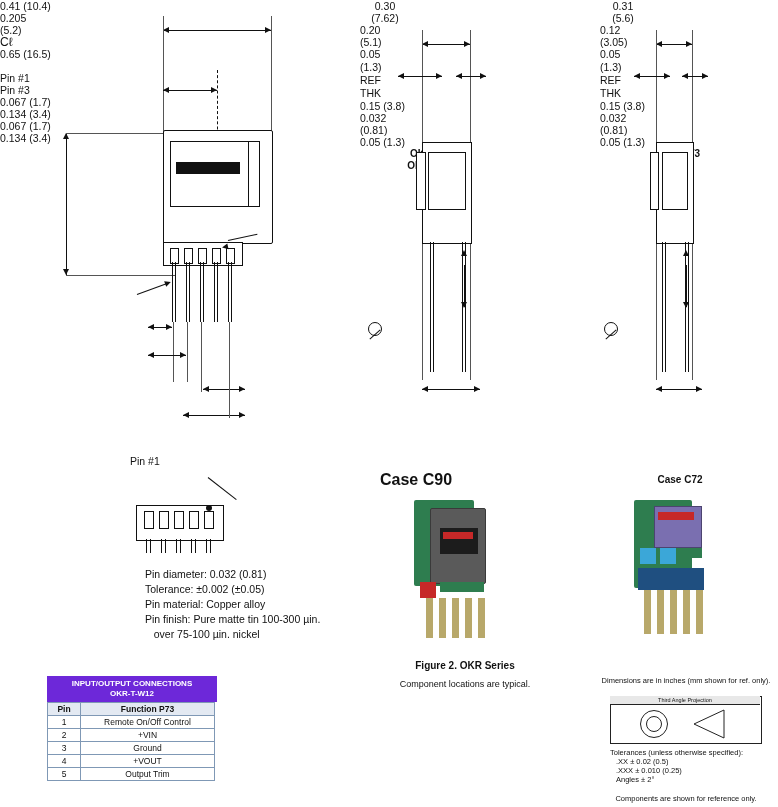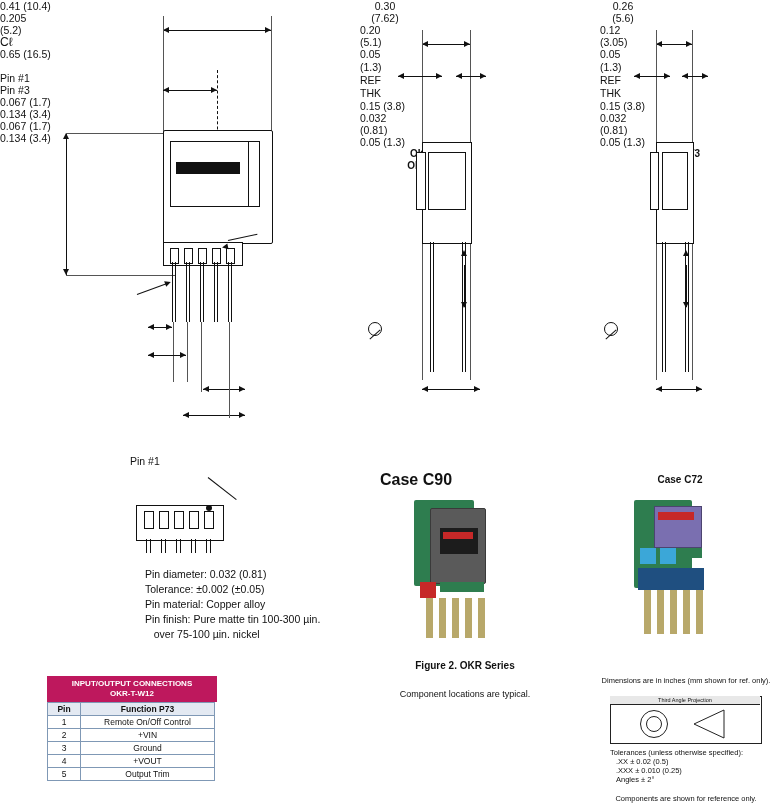--- a/index.html
+++ b/index.html
@@ -23,21 +23,21 @@
   .arrowL,.arrowR{position:absolute;width:0;height:0;border-top:3px solid transparent;border-bottom:3px solid transparent;}
   .arrowL{border-right:6px solid #111;}
   .arrowR{border-left:6px solid #111;}
   .arrowU,.arrowD{position:absolute;width:0;height:0;border-left:3px solid transparent;border-right:3px solid transparent;}
   .arrowU{border-bottom:6px solid #111;}
   .arrowD{border-top:6px solid #111;}
   .pkg-body{position:absolute;border:1.3px solid #111;background:#fff;}
   .pin{position:absolute;background:#fff;border:1px solid #111;}
   table.conn{border-collapse:collapse;font-size:8.5px;width:168px;padding-left:48px;}
   table.conn th,table.conn td{border:0.8px solid #7f98b5;padding:1px 2px;text-align:center;}
-  .conn-title{background:#be185d;color:#fff;font-weight:bold;font-size:8px;text-align:center;padding:3px 2px;line-height:10px;}
+  .conn-title{background:#6d28d9;color:#fff;font-weight:bold;font-size:8px;text-align:center;padding:3px 2px;line-height:10px;}
   .conn-hdr{background:#e3e9f2;font-weight:bold;font-size:8.5px;}
   .conn-row td{background:#fff;}
   .cap{font-size:9px;text-align:center;line-height:11px;}
   .smalltxt{font-size:7.5px;line-height:9px;color:#111;}
   .photo{position:absolute;}
 </style>
 </head>
 <body>
 
 <div class="abs" style="left:0;top:0;width:330px;height:430px;">
@@ -169,21 +169,21 @@
   <div class="dim" style="left:62px;top:389px;width:58px;"></div>
   <div class="arrowL" style="left:62px;top:386px;"></div>
   <div class="arrowR" style="left:114px;top:386px;"></div>
 
   <div class="lbl b c" style="left:20px;top:414px;width:140px;font-size:10px;">OKR-T/6</div>
   <div class="lbl b c" style="left:20px;top:434px;width:140px;font-size:10px;">OKR-T/10</div>
 </div>
 
 <div class="abs" style="left:600px;top:0;width:180px;height:450px;">
 
-  <div class="lbl c" style="left:50px;top:8px;width:46px;">0.26</div>
+  <div class="lbl c" style="left:50px;top:8px;width:46px;">0.31</div>
   <div class="lbl c" style="left:50px;top:22px;width:46px;">(5.6)</div>
   <div class="dim" style="left:56px;top:44px;width:36px;"></div>
   <div class="arrowL" style="left:56px;top:41px;"></div>
   <div class="arrowR" style="left:86px;top:41px;"></div>
   <div class="thin-v" style="left:56px;top:30px;height:350px;"></div>
   <div class="thin-v" style="left:92px;top:30px;height:350px;"></div>
 
   <div class="lbl" style="left:4px;top:62px;">0.12</div>
   <div class="lbl" style="left:0px;top:76px;">(3.05)</div>
   <div class="dim" style="left:34px;top:76px;width:36px;"></div>
@@ -283,21 +283,21 @@
   <div class="abs" style="left:8px;top:74px;width:66px;height:22px;background:#1f4f80;"></div>
   <div class="abs" style="left:14px;top:96px;width:7px;height:44px;background:#b8a86a;"></div>
   <div class="abs" style="left:27px;top:96px;width:7px;height:44px;background:#b8a86a;"></div>
   <div class="abs" style="left:40px;top:96px;width:7px;height:44px;background:#b8a86a;"></div>
   <div class="abs" style="left:53px;top:96px;width:7px;height:44px;background:#b8a86a;"></div>
   <div class="abs" style="left:66px;top:96px;width:7px;height:44px;background:#b8a86a;"></div>
 </div>
 
 <div class="abs cap" style="left:330px;top:660px;width:270px;">
   <div class="lbl b c" style="position:relative;font-size:10px;width:100%;">Figure 2. OKR Series</div>
-  <div class="lbl c" style="position:relative;font-size:9px;width:100%;margin-top:16px;">Component locations are typical.</div>
+  <div class="lbl c" style="position:relative;font-size:9px;width:100%;margin-top:6px;">Component locations are typical.</div>
 </div>
 
 <div class="abs" style="left:47px;top:676px;width:170px;">
   <div class="conn-title">
     <div>INPUT/OUTPUT CONNECTIONS</div>
     <div>OKR-T-W12</div>
   </div>
   <table class="conn">
     <tbody>
         <tr>

